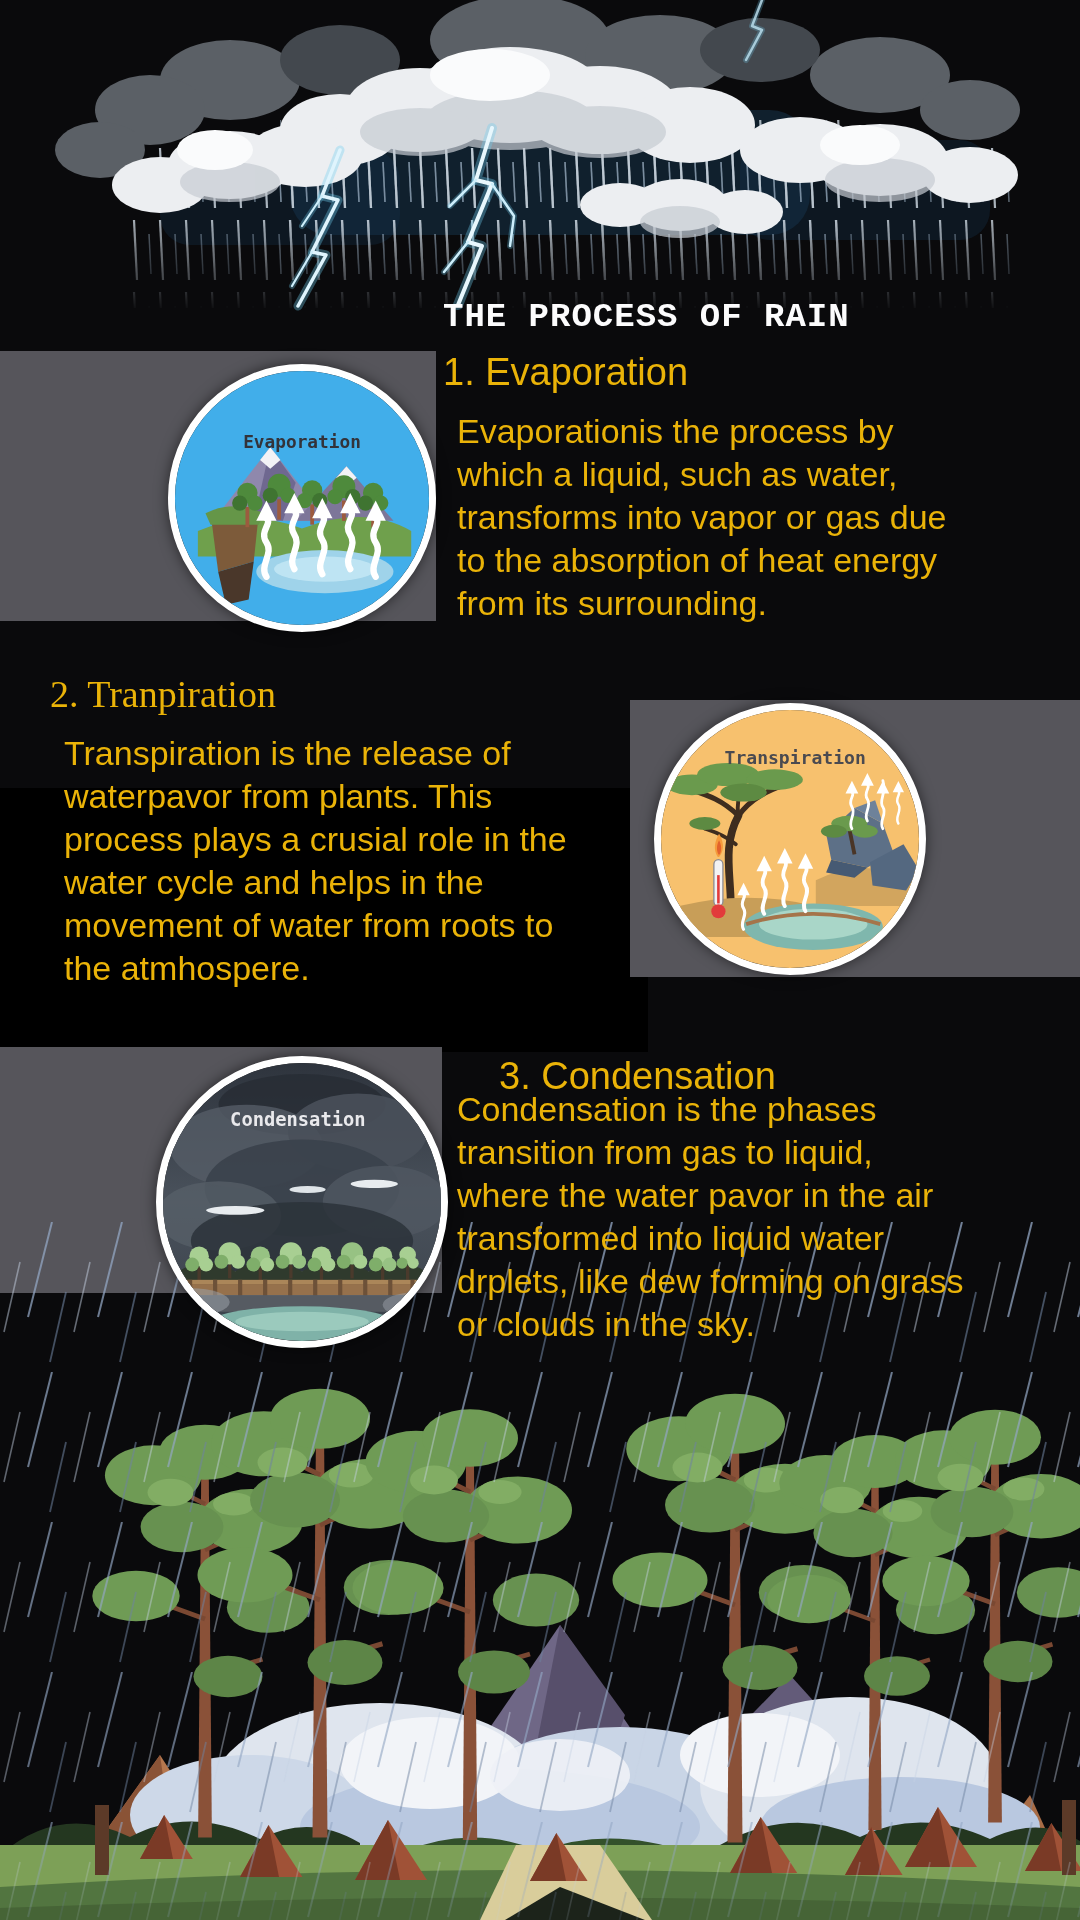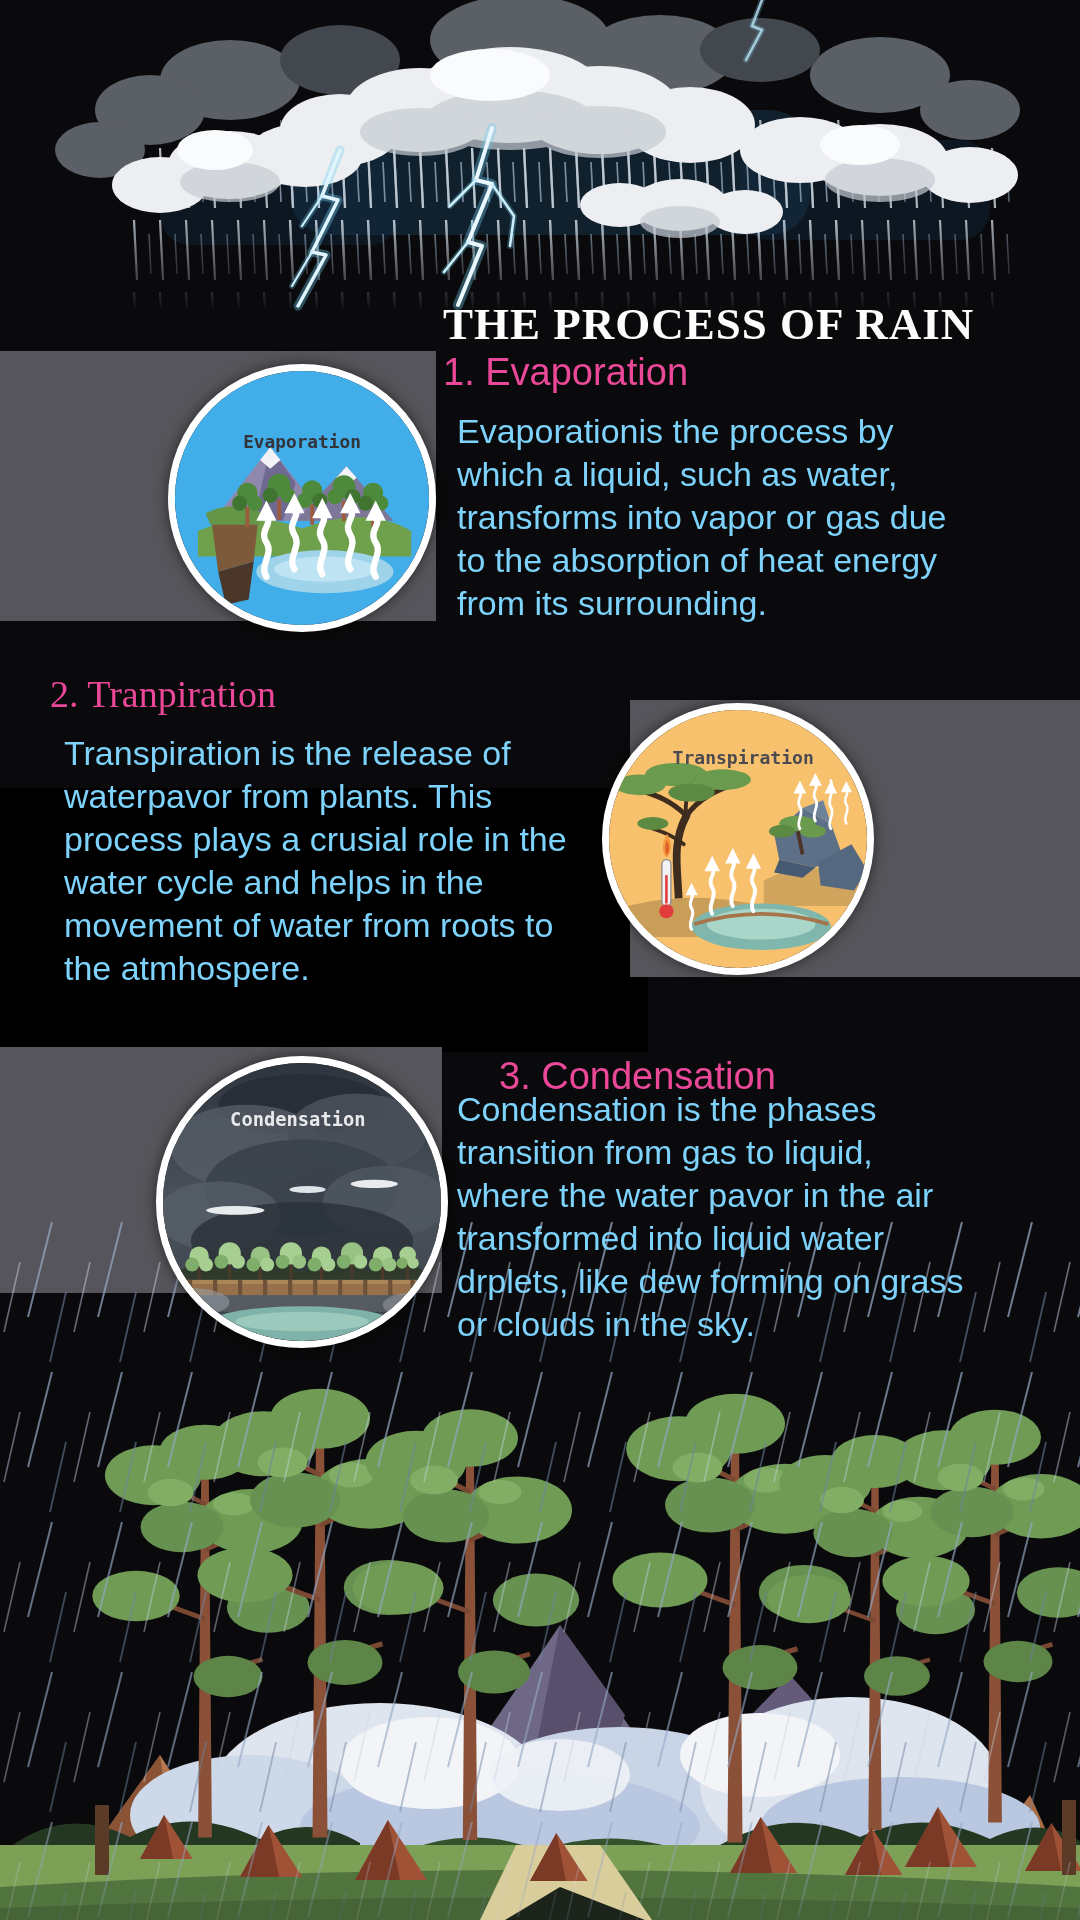--- a/index.html
+++ b/index.html
@@ -3,24 +3,24 @@
 <meta charset="utf-8">
 <style>
   html,body{margin:0;padding:0;}
   body{width:1080px;height:1920px;position:relative;overflow:hidden;
        background:#0a0a0c;font-family:"Liberation Sans",sans-serif;}
   .abs{position:absolute;}
   .band{background:#56555b;}
   .circle{border-radius:50%;border:7px solid #fff;overflow:hidden;
           box-shadow:0 0 14px rgba(0,0,0,.55);background:#222;}
   .circle svg{display:block;width:100%;height:100%;}
-  .title{font-family:Liberation Serif, serif;font-weight:bold;
-         font-size:45px;letter-spacing:1px;color:#fcfcfd;white-space:nowrap;}
-  .heading{font-size:38px;font-weight:500;color:#ec4899;white-space:nowrap;}
-  .para{font-size:34px;line-height:43px;color:#7dd3fc;white-space:pre-line;}
+  .title{font-family:Liberation Mono, monospace;font-weight:bold;
+         font-size:34px;letter-spacing:1px;color:#fcfcfd;white-space:nowrap;}
+  .heading{font-size:38px;font-weight:500;color:#eab308;white-space:nowrap;}
+  .para{font-size:34px;line-height:43px;color:#eab308;white-space:pre-line;}
   .z1{z-index:1}.z2{z-index:2}.z3{z-index:3}.z4{z-index:4}.z5{z-index:5}
 </style>
 </head>
 <body>
 
 <div class="abs z1" style="left:0;top:788px;width:648px;height:264px;background:#000;"></div>
 
 <div class="abs band z2" style="left:0;top:351px;width:436px;height:270px;"></div>
 <div class="abs band z2" style="left:630px;top:700px;width:450px;height:277px;"></div>
 <div class="abs band z2" style="left:0;top:1047px;width:442px;height:246px;"></div>
@@ -291,21 +291,21 @@
 </div>
 
 <div class="abs heading z5" style="left:50px;top:672px;font-family:Liberation Serif, serif;">2. Tranpiration</div>
 <div class="abs para z5" style="left:64px;top:732px;width:610px;">Transpiration is the release of
 waterpavor from plants. This
 process plays a crusial role in the
 water cycle and helps in the
 movement of water from roots to
 the atmhospere.</div>
 
-<div class="abs circle z4" style="left:602px;top:703px;width:258px;height:258px;">
+<div class="abs circle z4" style="left:654px;top:703px;width:258px;height:258px;">
 <svg viewBox="0 0 200 200">
   <rect width="200" height="200" fill="#f7c16e"></rect>
   <g>
     <path d="M120,132 Q160,112 200,134 L200,152 L120,152 Z" fill="#d2a55e"></path>
     <polygon points="128,96 150,76 172,88 180,110 160,122 132,116" fill="#5d7087"></polygon>
     <polygon points="150,76 172,88 166,70" fill="#6e829a"></polygon>
     <polygon points="132,116 160,122 150,130 128,126" fill="#465a73"></polygon>
     <polygon points="162,118 188,104 200,124 190,140 164,136" fill="#546880"></polygon>
   </g>
   <g fill="none" stroke="#3e2d1f" stroke-linecap="round">

